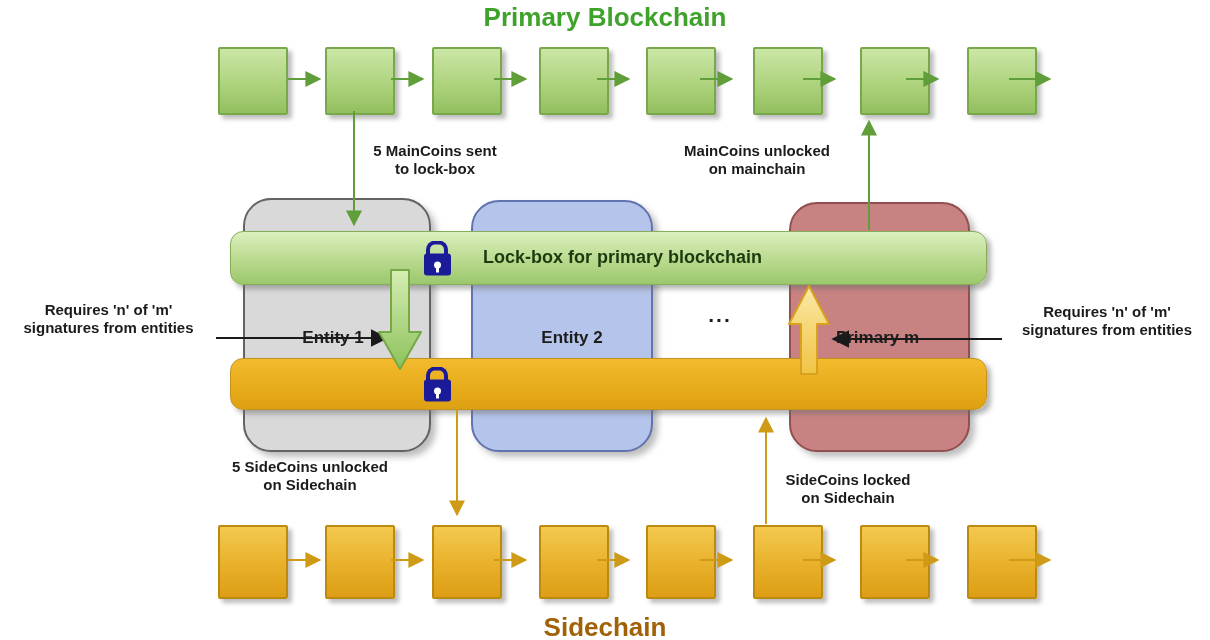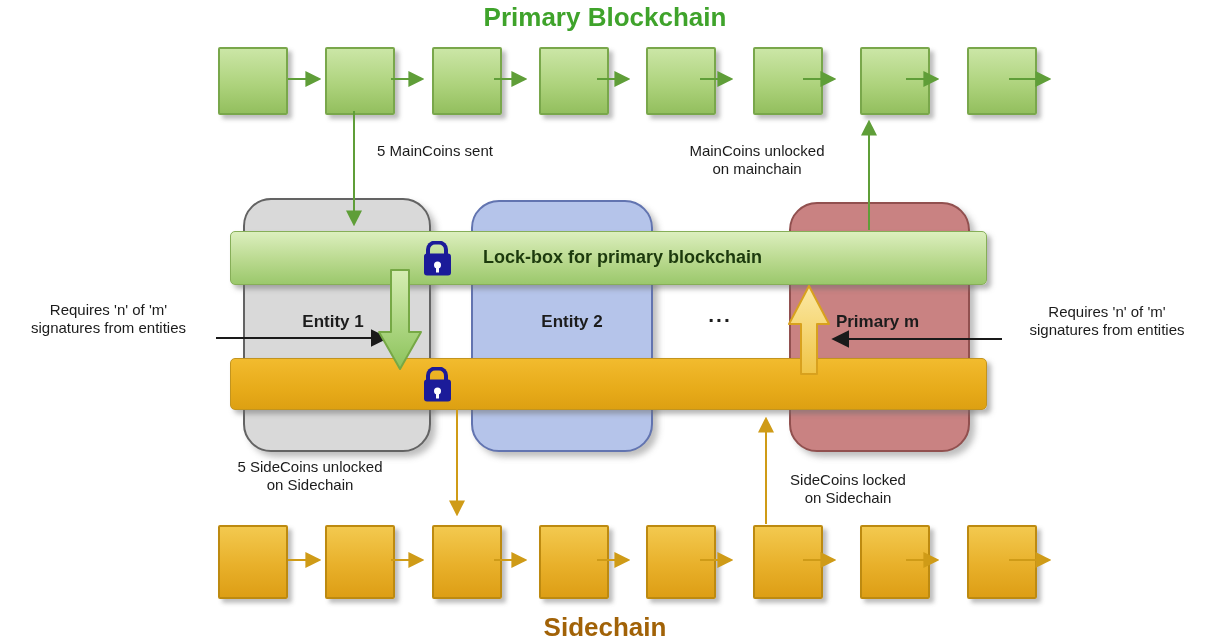--- a/index.html
+++ b/index.html
@@ -24,29 +24,29 @@
     height:70px;background:linear-gradient(180deg,#f3c94f 0%,#e8b02a 55%,#dd9e15 100%);
     border:2px solid #bd8a10;box-shadow:4px 4px 4px rgba(110,110,110,.45);
   }
 
   
   .entity{position:absolute;border-radius:28px;box-shadow:5px 5px 6px rgba(110,110,110,.45);}
   .entity.gray{left:243px;top:198px;width:184px;height:250px;background:#d9d9d9;border:2px solid #636363;}
   .entity.blue{left:471px;top:200px;width:178px;height:248px;background:#b5c4ea;border:2px solid #6274b0;}
   .entity.red {left:789px;top:202px;width:177px;height:246px;background:#c98282;border:2px solid #91504f;}
 
-  .entity-label{position:absolute;font-weight:bold;font-size:17px;color:#1c1c1c;text-align:center;z-index:4;}
+  .entity-label{position:absolute;font-weight:bold;font-size:17px;color:#1c1c1c;text-align:center;z-index:4;margin-top:16px;}
   .entity-label.e1{left:253px;top:312px;width:160px;}
   .entity-label.e2{left:471px;top:312px;width:178px;padding-left:12px;}
   .entity-label.em{left:800px;top:312px;width:155px;}
   .ellipsis{position:absolute;left:694px;top:303px;width:52px;text-align:center;
     font-weight:900;font-size:21px;color:#1c1c1c;letter-spacing:2px;z-index:4;}
 
   
-  .bar{position:absolute;left:230px;width:755px;border-radius:5px;z-index:2;
+  .bar{position:absolute;left:230px;width:755px;border-radius:13px;z-index:2;
     box-shadow:4px 4px 5px rgba(110,110,110,.5);}
   .bar.green{top:231px;height:52px;border:1px solid #86ae58;
     background:linear-gradient(180deg,#dcefbe 0%,#b9d98e 55%,#9bc86c 100%);}
   .bar.orange{top:358px;height:50px;border:1px solid #c2941f;
     background:linear-gradient(180deg,#f2bb2e 0%,#e7ab1a 60%,#dda012 100%);}
   .bar-label{position:absolute;left:50%;transform:translateX(-45%);top:50%;margin-top:-11px;
     font-weight:bold;font-size:18px;white-space:nowrap;}
   .bar.green .bar-label{color:#1c3a0d;}
   .bar.orange .bar-label{color:#141414;}
 
@@ -54,21 +54,21 @@
   .lock{position:absolute;left:192px;top:50%;transform:translateY(-50%);width:28px;
     display:flex;flex-direction:column;align-items:center;}
   .lock .shackle{width:14px;height:10px;border:4px solid #1b1b99;border-bottom:none;
     border-radius:9px 9px 0 0;}
   .lock .lock-body{width:27px;height:22px;background:#1b1b99;border-radius:3px;margin-top:-1px;
     display:flex;flex-direction:column;align-items:center;justify-content:center;}
   .lock .keyhole{width:7px;height:7px;border-radius:50%;background:#fff;position:relative;}
   .lock .keyhole::after{content:"";position:absolute;left:2px;top:5px;width:3px;height:6px;background:#fff;}
 
   
-  .note{position:absolute;font-weight:normal;font-size:15px;line-height:18px;color:#1b1b1b;text-align:center;z-index:4;}
+  .note{position:absolute;font-weight:bold;font-size:15px;line-height:18px;color:#1b1b1b;text-align:center;z-index:4;}
   .note.maincoins-sent{left:335px;top:142px;width:200px;}
   .note.maincoins-unlocked{left:657px;top:142px;width:200px;}
   .note.requires-left{left:2px;top:301px;width:213px;}
   .note.requires-right{left:1006px;top:303px;width:202px;}
   .note.sidecoins-unlocked{left:210px;top:458px;width:200px;}
   .note.sidecoins-locked{left:748px;top:471px;width:200px;}
 
   svg.arrow-layer{position:absolute;left:0;top:0;z-index:3;pointer-events:none;}
 </style>
 </head>
@@ -170,20 +170,21 @@
       <line x1="494" y1="560" x2="525" y2="560" stroke="#cf9b17" stroke-width="2" marker-end="url(#ah-orange)"></line>
       <line x1="597" y1="560" x2="628" y2="560" stroke="#cf9b17" stroke-width="2" marker-end="url(#ah-orange)"></line>
       <line x1="700" y1="560" x2="731" y2="560" stroke="#cf9b17" stroke-width="2" marker-end="url(#ah-orange)"></line>
       <line x1="803" y1="560" x2="834" y2="560" stroke="#cf9b17" stroke-width="2" marker-end="url(#ah-orange)"></line>
       <line x1="906" y1="560" x2="937" y2="560" stroke="#cf9b17" stroke-width="2" marker-end="url(#ah-orange)"></line>
       <line x1="1009" y1="560" x2="1049" y2="560" stroke="#cf9b17" stroke-width="2" marker-end="url(#ah-orange)"></line>
     </svg>
 
   <div class="note maincoins-sent">
     <div>5 MainCoins sent</div>
+    <div>to lock-box</div>
   </div>
   <div class="note maincoins-unlocked">
     <div>MainCoins unlocked</div>
     <div>on mainchain</div>
   </div>
   <div class="note requires-left">
     <div>Requires 'n' of 'm'</div>
     <div>signatures from entities</div>
   </div>
   <div class="note requires-right">

